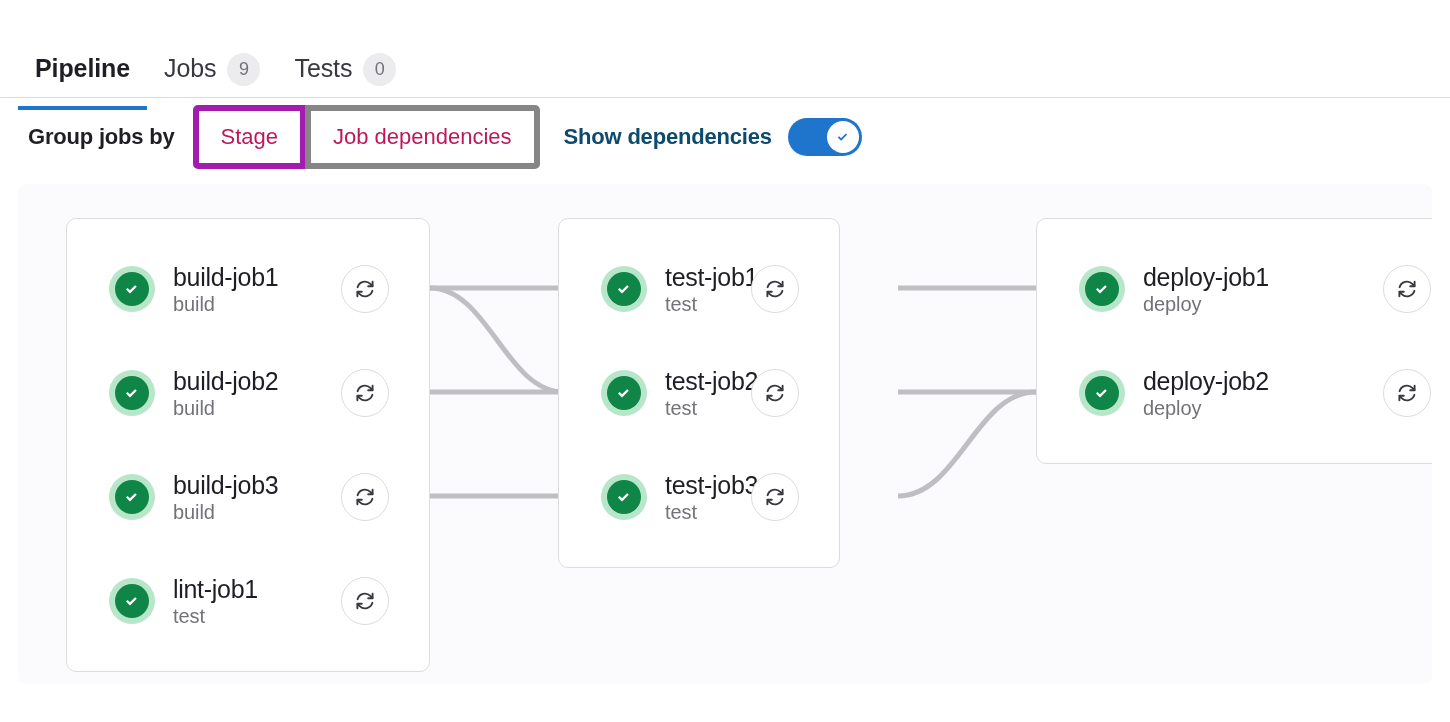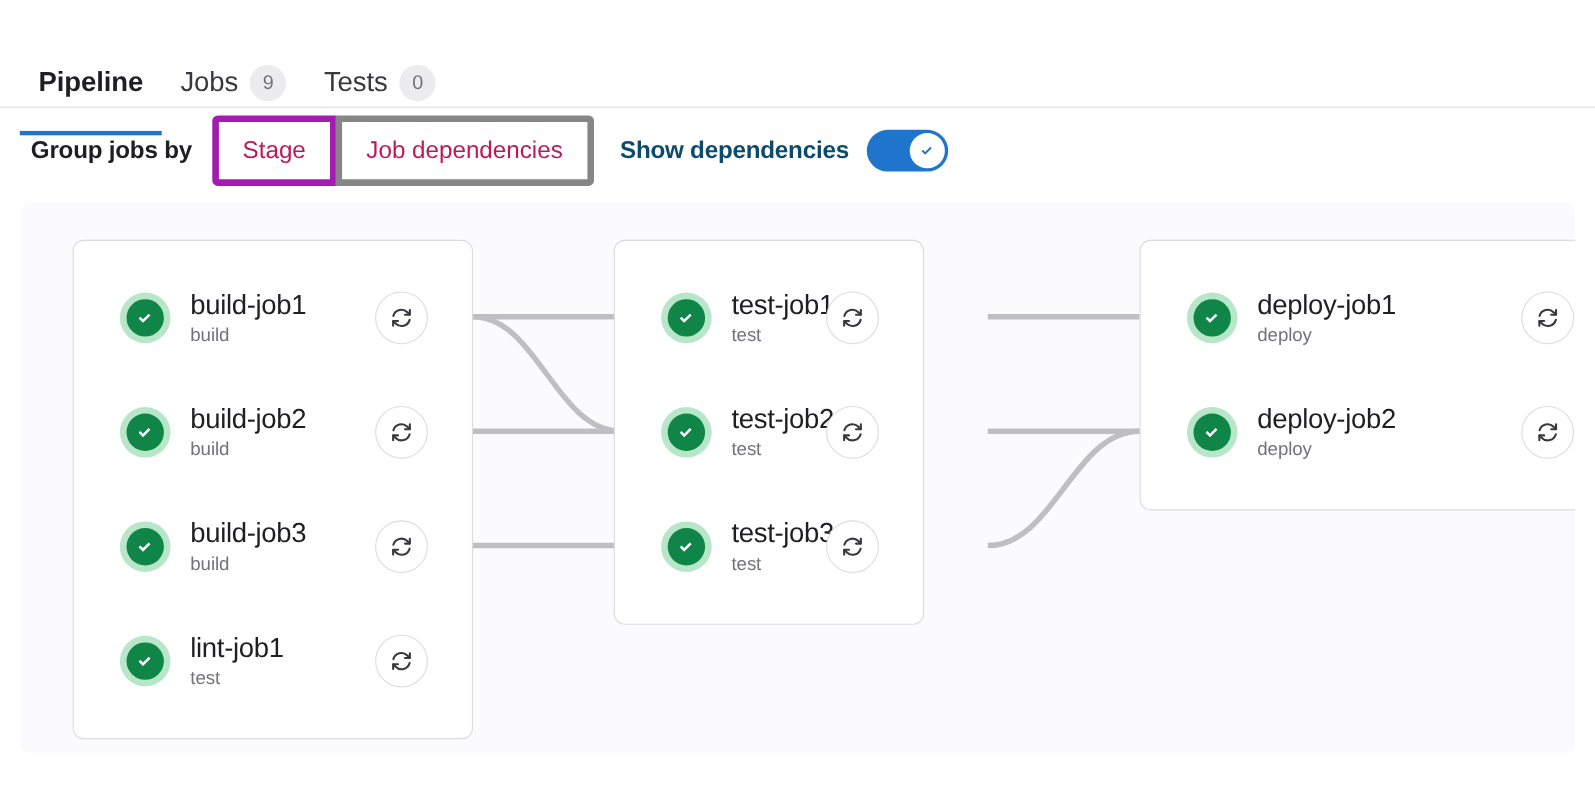--- a/index.html
+++ b/index.html
@@ -26,21 +26,21 @@
     left: 0; right: 0; bottom: 0;
     height: 1px;
     background: #dcdcde;
   }
   .tab {
     position: relative;
     display: flex;
     align-items: center;
     gap: 11px;
     padding: 26px 17px 0 17px;
-    height: 123px;
+    height: 110px;
     cursor: pointer;
     background: none;
     border: none;
   }
   .tab-label {
     font-size: 25px;
     line-height: 30px;
     color: #3a383f;
     letter-spacing: -0.1px;
   }
@@ -209,21 +209,21 @@
     justify-content: center;
   }
   .job-name {
     font-size: 25px;
     line-height: 30px;
     color: #1f1e24;
     letter-spacing: -0.3px;
     white-space: nowrap;
   }
   .job-stage {
-    font-size: 17px;
+    font-size: 20px;
     line-height: 25px;
     color: #737278;
     letter-spacing: -0.1px;
     white-space: nowrap;
   }
   .retry-btn {
     flex: 0 0 auto;
     width: 48px;
     height: 48px;
     border-radius: 50%;

